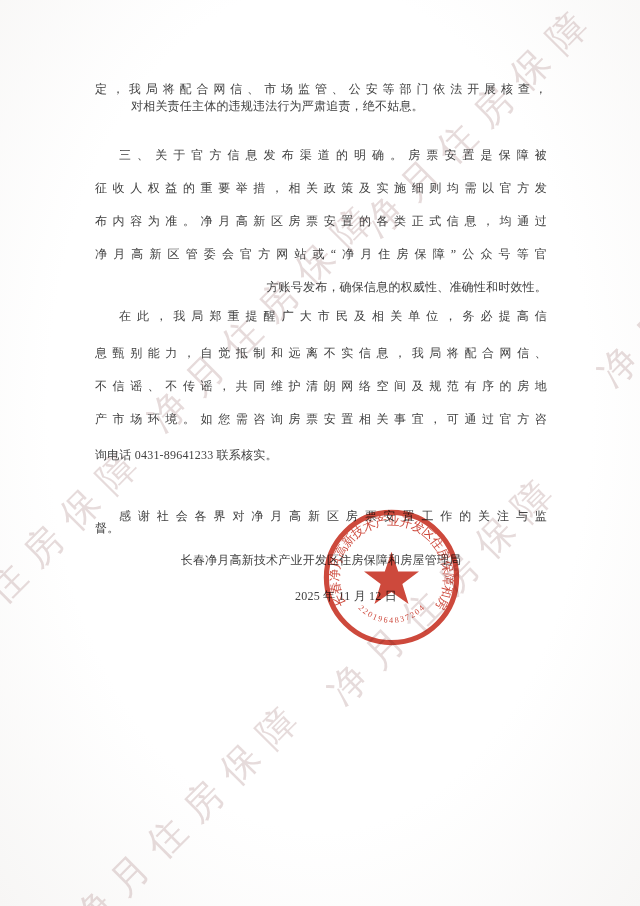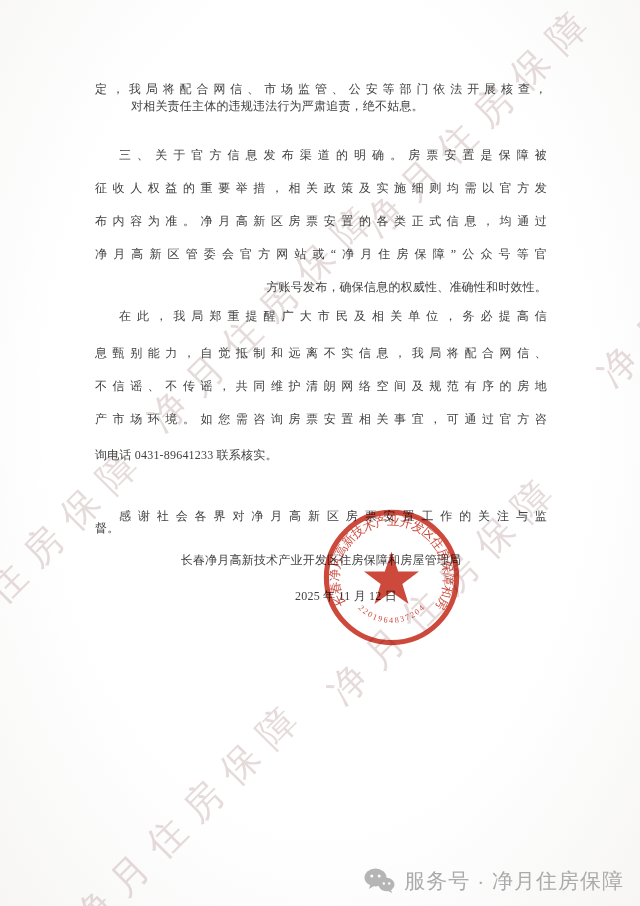--- a/index.html
+++ b/index.html
@@ -77,27 +77,14 @@
     <circle cx="75" cy="75" r="63" fill="none" stroke="var(--seal-color,#c9392b)" stroke-width="5"></circle>
     <polygon points="75,50 81.5,69.1 101.6,69.3 85.5,81.4 91.5,100.7 75,89 58.5,100.7 64.5,81.4 48.4,69.3 68.5,69.1" fill="var(--seal-color,#c9392b)"></polygon>
     <text font-size="12" fill="var(--seal-color,#c9392b)">
       <textPath href="#arcTop" startOffset="0" textLength="262">长春净月高新技术产业开发区住房保障和房屋管理局</textPath>
     </text>
     <text font-size="8" fill="var(--seal-color,#c9392b)">
       <textPath href="#arcBottom" startOffset="2" textLength="72">2201964837204</textPath>
     </text>
   </svg>
 
-  <div class="footer">
-    <svg width="31" height="26" viewBox="0 0 31 26">
-      <ellipse cx="11.5" cy="9.5" rx="11" ry="9" fill="#b5b5b5"></ellipse>
-      <path d="M6.5 16.5 L4.8 21 L10.5 17.8 Z" fill="#b5b5b5"></path>
-      <ellipse cx="22.5" cy="16.5" rx="8" ry="6.8" fill="#b5b5b5"></ellipse>
-      <path d="M26.5 21.8 L28.6 25 L23.8 22.9 Z" fill="#b5b5b5"></path>
-      <circle cx="7.8" cy="8" r="1.5" fill="#ffffff"></circle>
-      <circle cx="15.2" cy="8" r="1.5" fill="#ffffff"></circle>
-      <circle cx="19.8" cy="15.5" r="1.2" fill="#ffffff"></circle>
-      <circle cx="25.2" cy="15.5" r="1.2" fill="#ffffff"></circle>
-    </svg>
-    <span>服务号 · 净月住房保障</span>
-  </div>
 
 </div>
 
 </body></html>

